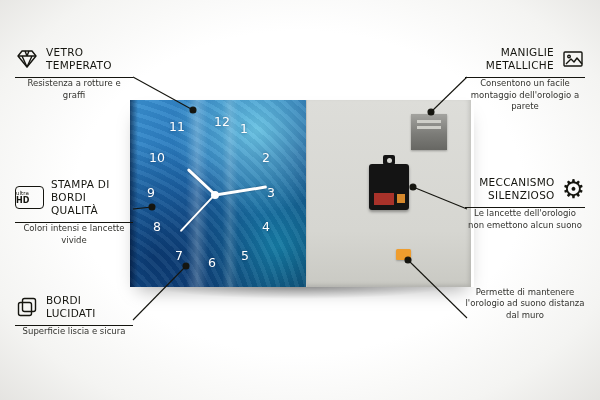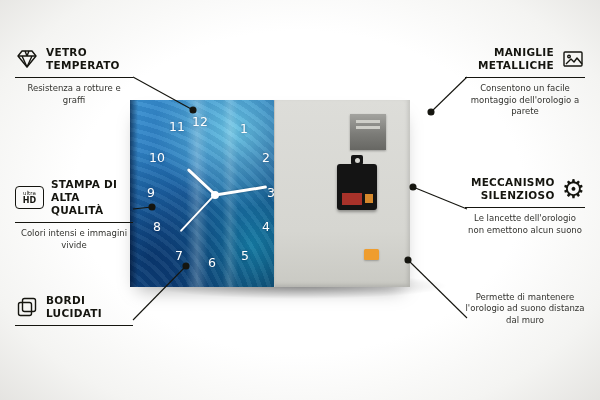--- a/index.html
+++ b/index.html
@@ -5,37 +5,37 @@
   html,body{margin:0;padding:0;background:#fff;}
   #canvas{
     position:relative;width:600px;height:400px;overflow:hidden;
     background: radial-gradient(ellipse 430px 310px at 50% 48%, #ffffff 52%, #f4f4f2 78%, #e2e1de 100%);
     font-family:"DejaVu Sans","Liberation Sans",sans-serif;
   }
 
   
   .prod-shadow{position:absolute;left:140px;top:272px;width:320px;height:28px;
     background: radial-gradient(ellipse at center, rgba(0,0,0,.30) 0%, rgba(0,0,0,0) 65%);z-index:0;}
-  .product{position:absolute;left:130px;top:100px;width:280px;height:187px;display:flex;z-index:1;
+  .product{position:absolute;left:130px;top:100px;width:344px;height:187px;display:flex;z-index:1;
     box-shadow:0 10px 18px -8px rgba(0,0,0,.35);}
   .clock-face{position:relative;width:176px;height:187px;overflow:hidden;
     background:
       repeating-radial-gradient(circle at -30% 130%, rgba(255,255,255,.05) 0 4px, rgba(0,0,30,.05) 4px 9px),
       radial-gradient(circle at 72% 16%, rgba(130,225,245,.75), transparent 42%),
       radial-gradient(circle at 14% 84%, rgba(0,35,85,.65), transparent 52%),
       radial-gradient(circle at 84% 78%, rgba(22,170,200,.55), transparent 45%),
       linear-gradient(135deg,#3b92d2 0%,#2270b4 38%,#174e89 68%,#0c3059 100%);}
   .clock-face::before{content:"";position:absolute;left:0;top:0;width:8px;height:100%;
     background:linear-gradient(90deg,rgba(0,10,35,.55),rgba(0,10,35,0));}
   .streak{position:absolute;top:0;height:100%;width:22px;
     background:linear-gradient(90deg,transparent,rgba(255,255,255,.22),transparent);}
   .s1{left:56px;} .s2{left:92px;width:16px;opacity:.7;}
   .clock-num{position:absolute;color:#fff;font-size:12.5px;transform:translate(-50%,-50%);
     text-shadow:0 0 3px rgba(0,20,50,.45);}
-  .n0{left:47px;top:26px;}  .n1{left:70px;top:21px;}  .n2{left:114px;top:28px;}
+  .n0{left:47px;top:26px;}  .n1{left:92px;top:21px;}  .n2{left:114px;top:28px;}
   .n3{left:136px;top:57px;} .n4{left:141px;top:92px;} .n5{left:136px;top:126px;}
   .n6{left:115px;top:155px;}.n7{left:82px;top:162px;} .n8{left:49px;top:155px;}
   .n9{left:27px;top:126px;} .n10{left:21px;top:92px;} .n11{left:27px;top:57px;}
   .hand{position:absolute;background:#fff;border-radius:2px;transform-origin:50% 100%;
     box-shadow:0 0 2px rgba(0,20,50,.4);}
   .hour{width:3px;height:38px;left:83.5px;top:57px;transform:rotate(-47deg);}
   .minute{width:3px;height:52px;left:83.5px;top:43px;transform:rotate(81deg);}
   .second{width:1.5px;height:50px;left:84.2px;top:45px;transform:rotate(223deg);}
   .cap{position:absolute;left:81px;top:91px;width:8px;height:8px;border-radius:50%;background:#fff;}
 
@@ -55,24 +55,24 @@
   .hook::after{content:"";position:absolute;left:3.5px;top:2.5px;width:5px;height:5px;border-radius:50%;background:#d8d8d3;}
   .batt{position:absolute;left:5px;bottom:5px;width:20px;height:12px;background:#a8322a;}
   .batt2{position:absolute;right:4px;bottom:7px;width:8px;height:9px;background:#d5882c;}
   .foam{position:absolute;left:89px;top:149px;width:15px;height:11px;background:#ef9d2e;border-radius:1.5px;
     box-shadow:0 1px 2px rgba(0,0,0,.25);}
 
   
   .callout{position:absolute;z-index:2;}
   .co-head{display:flex;align-items:center;gap:7px;border-bottom:1.6px solid #15150f;padding-bottom:5px;min-height:26px;}
   .right-co .co-head{justify-content:flex-end;}
-  .co-title{font-size:10.5px;font-weight:bold;color:#15150f;letter-spacing:.3px;line-height:1.25;}
+  .co-title{font-size:10.5px;font-weight:normal;color:#15150f;letter-spacing:.3px;line-height:1.25;}
   .right-co .co-title{text-align:right;}
-  .co-sub{font-size:8.5px;color:#33332f;text-align:center;line-height:1.35;margin-top:5px;}
-  .co-icon{flex:0 0 auto;display:flex;align-items:center;justify-content:center;}
+  .co-sub{font-size:8.5px;color:#33332f;text-align:center;line-height:1.35;}
+  .co-icon{flex:0 0 auto;display:flex;justify-content:center;}
   .co-icon svg{display:block;}
   .gear-glyph{font-size:26px;line-height:1;color:#15150f;}
   .uhd{flex-direction:column;width:27px;height:21px;border:1.4px solid #15150f;border-radius:4px;color:#15150f;}
   .uhd-l1{font-size:5.5px;line-height:1.1;}
   .uhd-l2{font-size:8px;font-weight:bold;line-height:1.05;}
 
   .connectors{position:absolute;left:0;top:0;width:600px;height:400px;z-index:3;pointer-events:none;}
 </style>
 </head>
 <body>
@@ -128,35 +128,36 @@
     </div>
     <div class="co-sub">Resistenza a rotture e graffi</div>
   </div>
 
   <div class="callout" style="left:15px;top:178px;width:118px;">
     <div class="co-head">
       <span class="co-icon uhd">
         <span class="uhd-l1">ultra</span>
         <span class="uhd-l2">HD</span>
       </span>
-      <div class="co-title">STAMPA DI ALTA QUALITÀ</div>
-    </div>
-    <div class="co-sub">Colori intensi e immagini vivide</div>
+      <div class="co-title">STAMPA DI BORDI QUALITÀ</div>
+    </div>
+    <div class="co-sub">Colori intensi e lancette vivide</div>
   </div>
 
   <div class="callout" style="left:15px;top:294px;width:118px;">
     <div class="co-head">
       <span class="co-icon">
         <svg width="24" height="24" viewBox="0 0 24 24" fill="none" stroke="#15150f" stroke-width="1.4" stroke-linejoin="round">
           <rect x="7.5" y="3.5" width="13" height="13" rx="2"></rect>
             <rect x="3.5" y="7.5" width="13" height="13" rx="2"></rect>
         </svg>
       </span>
       <div class="co-title">BORDI LUCIDATI</div>
     </div>
+    <div class="co-sub">Superficie liscia e sicura</div>
   </div>
 
   <div class="callout right-co" style="left:465px;top:46px;width:120px;">
     <div class="co-head">
       <div class="co-title">MANIGLIE METALLICHE</div>
       <span class="co-icon">
         <svg width="24" height="24" viewBox="0 0 24 24" fill="none" stroke="#15150f" stroke-width="1.4" stroke-linejoin="round">
           <rect x="3" y="5" width="18" height="14" rx="1"></rect>
             <circle cx="8" cy="9.5" r="1.3"></circle>
             <path d="M5 17l5-5 3 3 3-4 5 6"></path>

